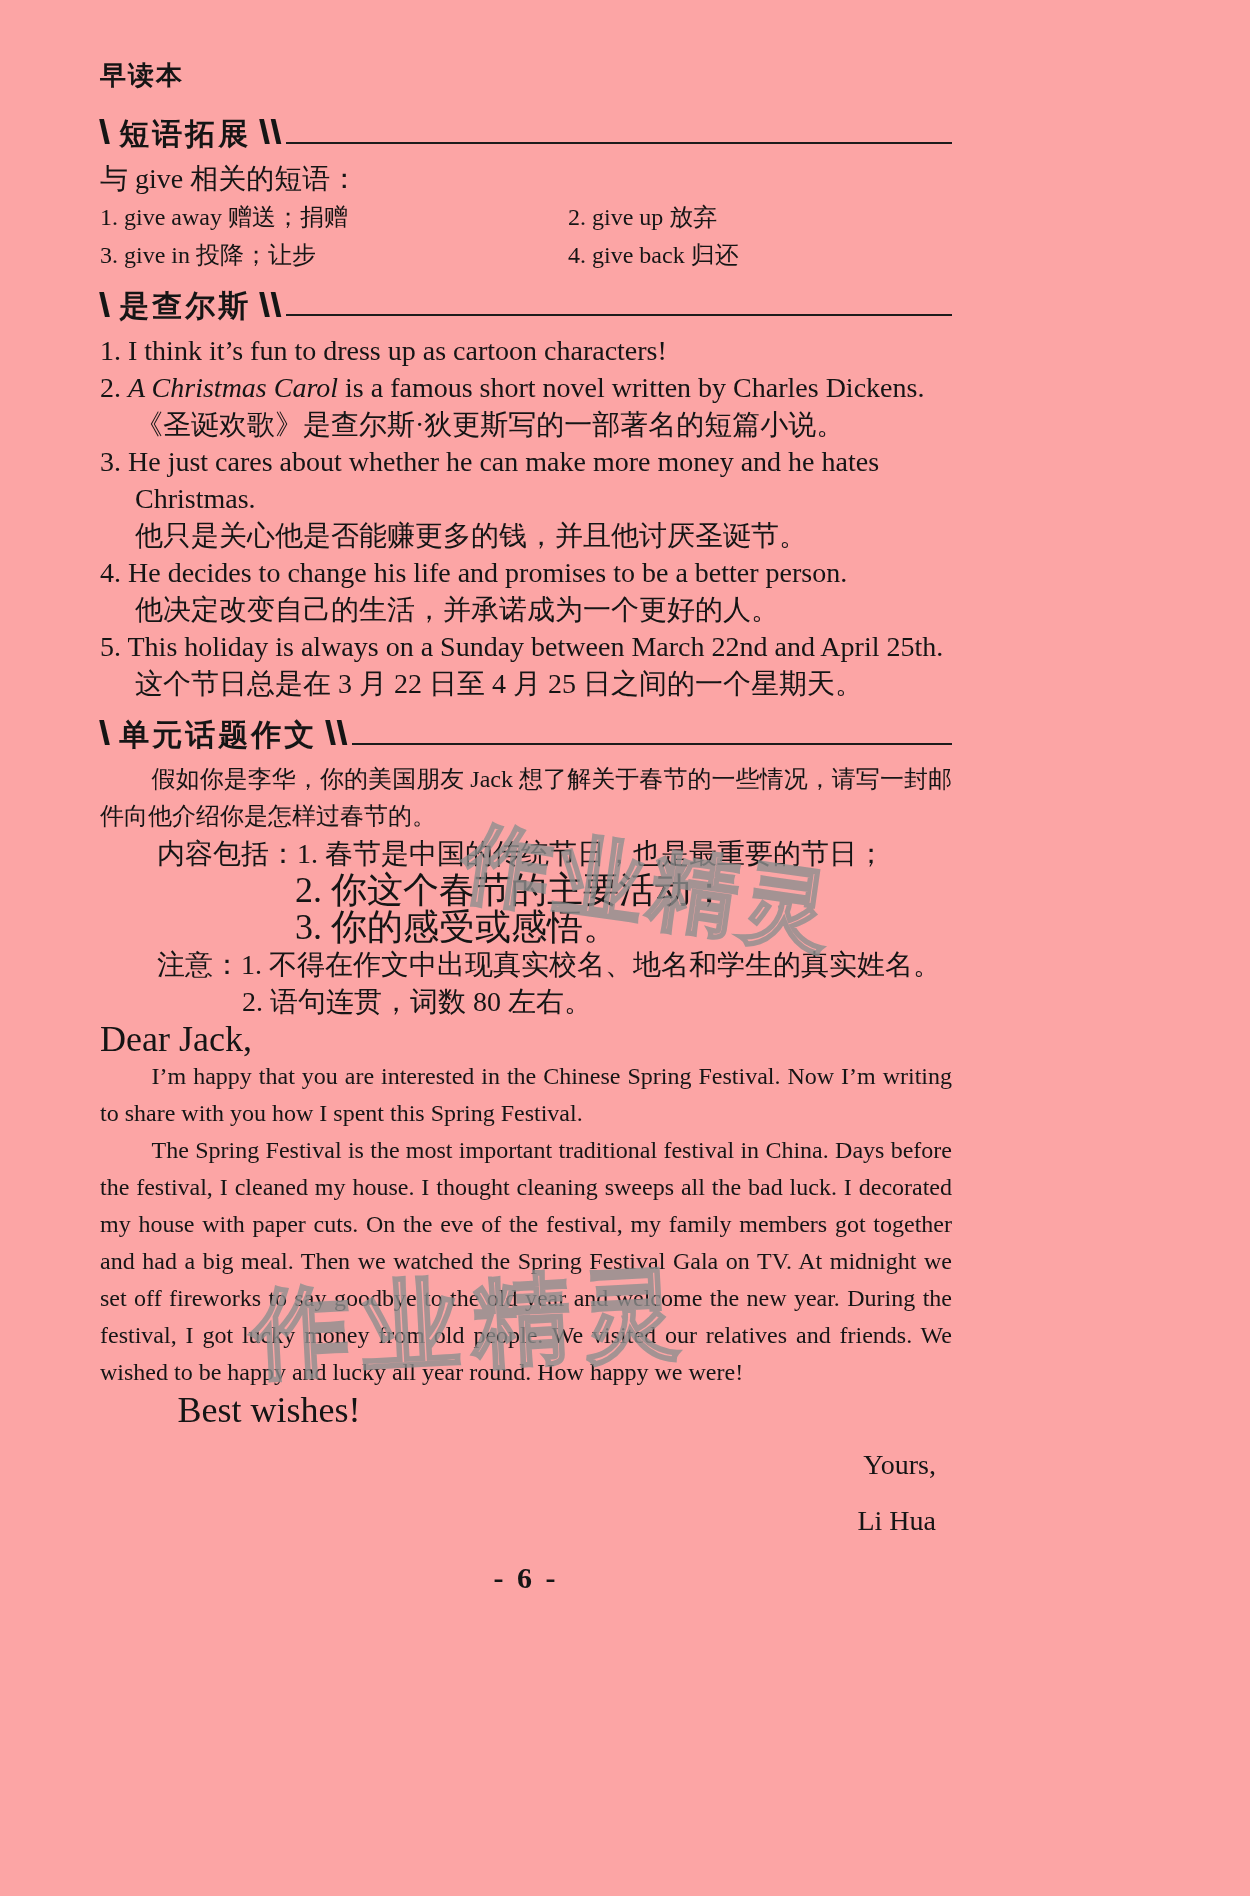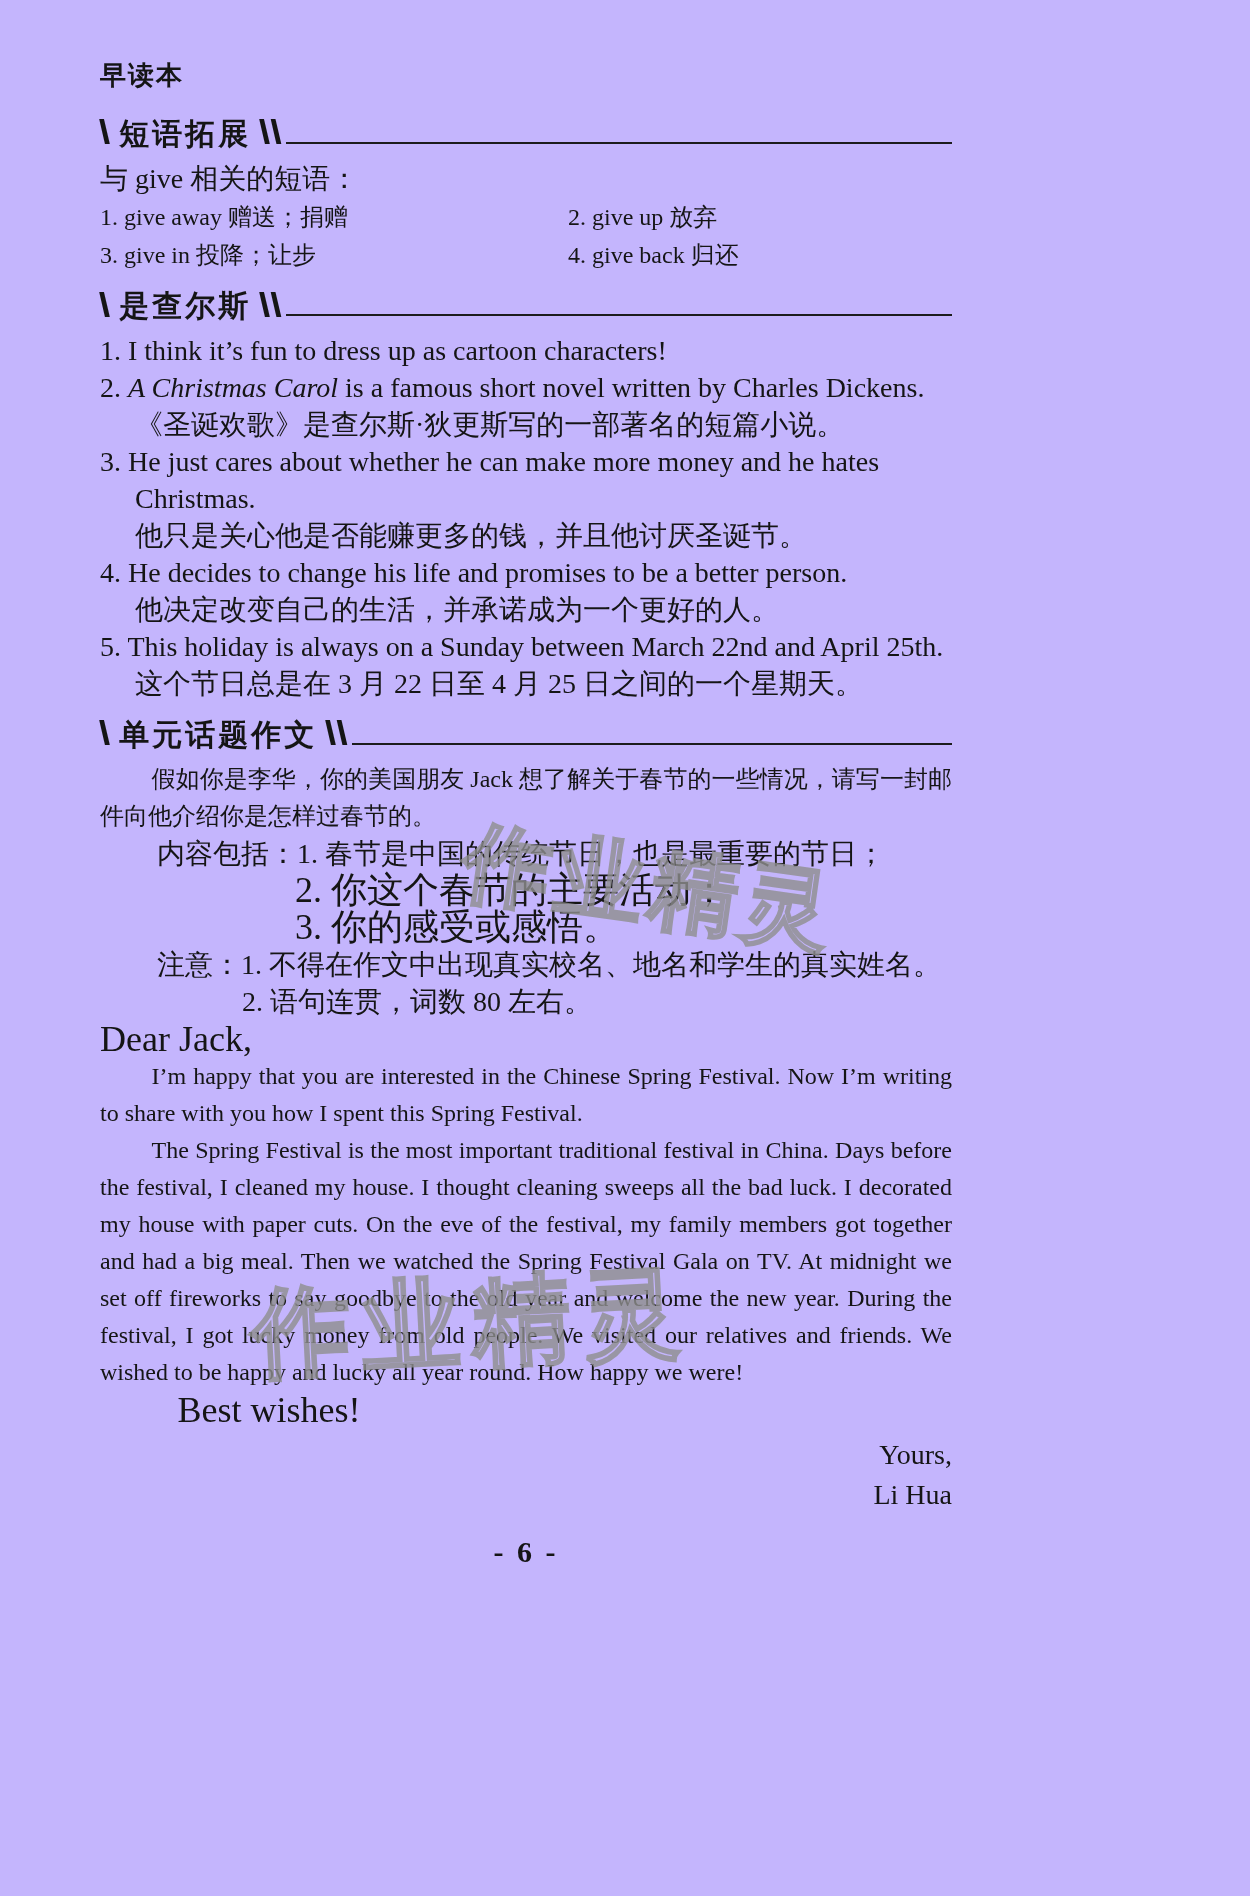--- a/index.html
+++ b/index.html
@@ -4,21 +4,21 @@
 <style>
   html,body{margin:0;padding:0;}
   body{
     width:1250px;height:1896px;
     background:#e9e9e7;
     font-family:"Liberation Serif","DejaVu Serif",serif;
   }
   .page{
     position:relative;
     width:1250px;height:1896px;
-    background:#c4b5fd;
+    background:#fca5a5;
     padding:58px 298px 0 100px;
     box-sizing:border-box;
     color:#151515;
     overflow:hidden;
   }
   .book-header{
     font-family:"Liberation Sans","DejaVu Sans",sans-serif;
     font-weight:700;font-size:26px;letter-spacing:2px;
     margin-bottom:22px;
   }
@@ -49,21 +49,21 @@
   .indent{text-indent:2.15em;}
   .content-line{font-size:28px;line-height:37px;margin:0;padding-left:57px;}
   .content-sub{font-size:36px;line-height:37px;margin:0;padding-left:195px;}
   .note-line{font-size:28px;line-height:37px;margin:0;padding-left:57px;}
   .note-sub{font-size:28px;line-height:37px;margin:0;padding-left:142px;}
   .letter p{margin:0;}
   .letter .letter-line{font-size:36px;line-height:38px;}
   .signature{
     text-align:right;font-size:28px;line-height:40px;margin-top:6px;
   }
-  .signature p{margin:0;}
+  .signature p{margin:16px;}
   .page-number{
     text-align:center;font-weight:700;font-size:30px;
     letter-spacing:3px;margin-top:20px;
     font-family:"Liberation Serif","DejaVu Serif",serif;
   }
   .watermark{
     position:absolute;
     font-family:"Liberation Sans","DejaVu Sans",sans-serif;
     font-weight:700;
     color:transparent;

